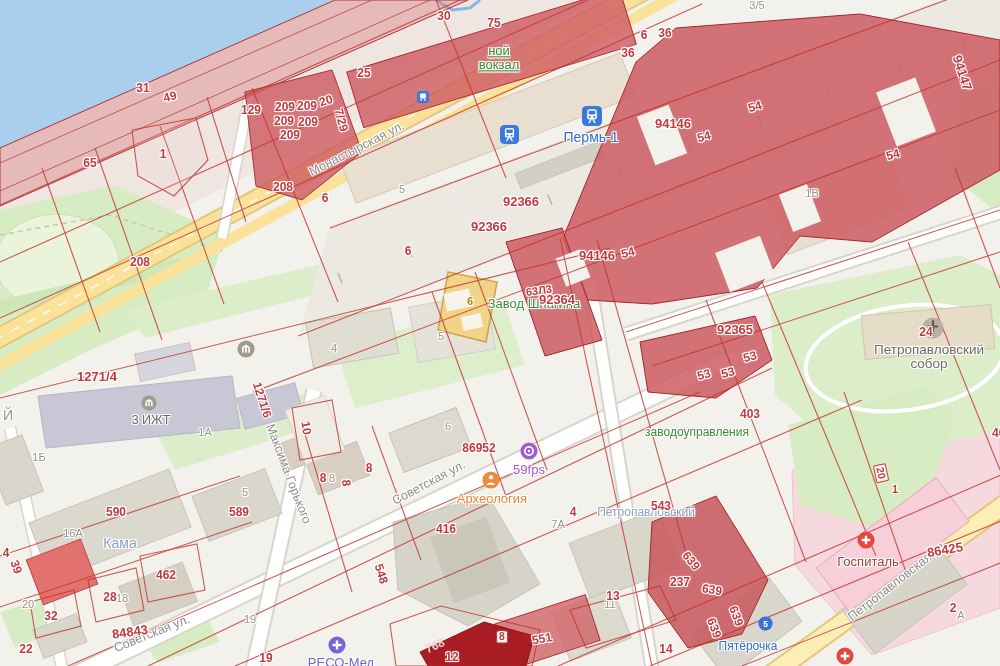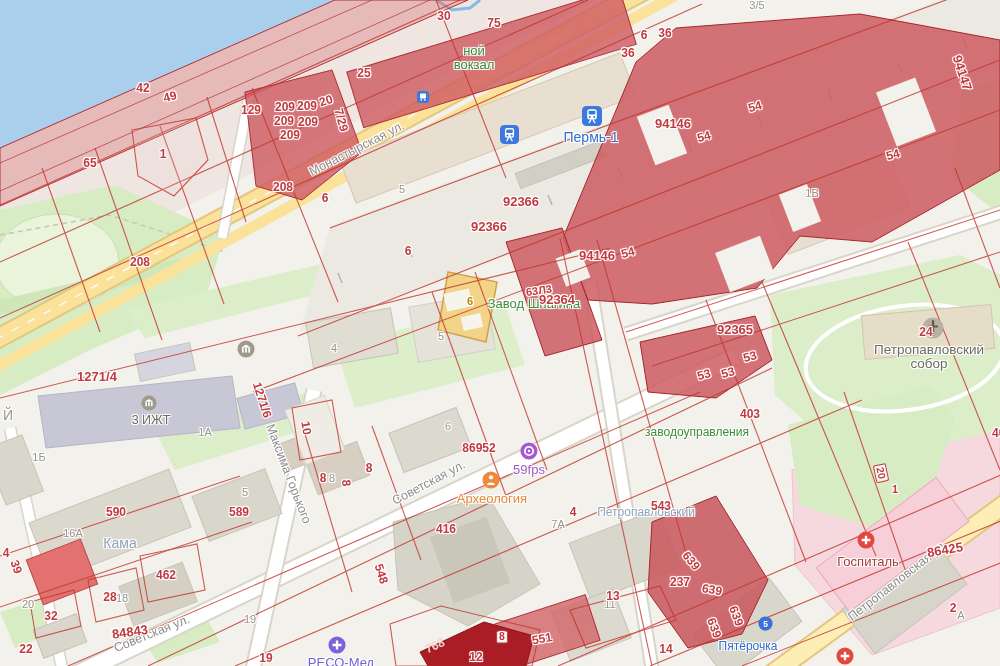--- a/index.html
+++ b/index.html
@@ -314,28 +314,28 @@
         </svg>
       </div>
       <div class="poi-ico" style="left: 757.5px; top: 615.5px; width: 15px; height: 15px;">
         <svg viewBox="0 0 16 16">
           <circle cx="8" cy="8" r="7.6" fill="#3a70d8"></circle>
           <text x="8" y="11.2" font-size="9" font-family="Liberation Sans" font-weight="bold" fill="#fff" text-anchor="middle">5</text>
         </svg>
       </div>
       <div class="lbl poi blue" style="font-size: 12px; left: 748px; top: 646px; transform: translate(-50%, -50%) rotate(0deg);">Пятёрочка</div>
       <div class="lbl poi kama" style="font-size: 14px; left: 120px; top: 543px; transform: translate(-50%, -50%) rotate(0deg);">Кама</div>
-      <div class="lbl poi green" style="font-size: 13px; left: 474px; top: 58px; transform: translate(-50%, -50%) rotate(0deg);">
+      <div class="lbl poi green" style="font-size: 13px; left: 499px; top: 58px; transform: translate(-50%, -50%) rotate(0deg); text-decoration: underline;">
         <div>ной</div>
         <div>вокзал</div>
       </div>
       <div class="lbl poi green" style="font-size: 13px; left: 534px; top: 304px; transform: translate(-50%, -50%) rotate(0deg);">Завод Шпагина</div>
       <div class="lbl poi green" style="font-size: 12px; left: 697px; top: 407px; transform: translate(-50%, -50%) rotate(0deg); margin-top: 25px;">заводоуправления</div>
       <div class="lbl poi kama" style="font-size: 12px; left: 646px; top: 512px; transform: translate(-50%, -50%) rotate(0deg);">Петропавловский</div>
-      <span class="lbl cad" style="left: 143px; top: 88px; transform: translate(-50%, -50%) rotate(0deg);">42</span>
+      <span class="lbl cad" style="left: 143px; top: 88px; transform: translate(-50%, -50%) rotate(0deg);">31</span>
       <span class="lbl cad" style="left: 170px; top: 97px; transform: translate(-50%, -50%) rotate(-15deg);">49</span>
       <span class="lbl cad" style="left: 444px; top: 16px; transform: translate(-50%, -50%) rotate(0deg);">30</span>
       <span class="lbl cad" style="left: 494px; top: 23px; transform: translate(-50%, -50%) rotate(0deg);">75</span>
       <span class="lbl cad" style="left: 644px; top: 35px; transform: translate(-50%, -50%) rotate(0deg);">6</span>
       <span class="lbl cad" style="left: 665px; top: 33px; transform: translate(-50%, -50%) rotate(0deg);">36</span>
       <span class="lbl cad" style="left: 628px; top: 53px; transform: translate(-50%, -50%) rotate(0deg);">36</span>
       <span class="lbl cad" style="left: 364px; top: 73px; transform: translate(-50%, -50%) rotate(0deg);">25</span>
       <span class="lbl cad" style="left: 251px; top: 110px; transform: translate(-50%, -50%) rotate(0deg);">129</span>
       <span class="lbl cad" style="left: 285px; top: 107px; transform: translate(-50%, -50%) rotate(0deg);">209</span>
       <span class="lbl cad" style="left: 307px; top: 106px; transform: translate(-50%, -50%) rotate(0deg);">209</span>
@@ -392,20 +392,20 @@
       <span class="lbl cad" style="left: 166px; top: 575px; transform: translate(-50%, -50%) rotate(0deg);">462</span>
       <span class="lbl cad" style="left: 110px; top: 597px; transform: translate(-50%, -50%) rotate(0deg);">28</span>
       <span class="lbl cad" style="left: 51px; top: 616px; transform: translate(-50%, -50%) rotate(0deg);">32</span>
       <span class="lbl cad" style="left: 26px; top: 649px; transform: translate(-50%, -50%) rotate(0deg);">22</span>
       <span class="lbl cad" style="left: 6px; top: 553px; transform: translate(-50%, -50%) rotate(0deg);">4</span>
       <span class="lbl cad" style="left: 16px; top: 567px; transform: translate(-50%, -50%) rotate(70deg);">39</span>
       <span class="lbl cad" style="font-size: 13px; left: 130px; top: 632px; transform: translate(-50%, -50%) rotate(-8deg);">84843</span>
       <span class="lbl cad" style="left: 266px; top: 658px; transform: translate(-50%, -50%) rotate(0deg);">19</span>
       <span class="lbl cad" style="left: 402px; top: 638px; transform: translate(-50%, -50%) rotate(0deg); margin-top: 44px;">630</span>
       <span class="lbl cad cadw" style="left: 435px; top: 646px; transform: translate(-50%, -50%) rotate(-25deg);">768</span>
-      <span class="lbl cad" style="left: 476px; top: 657px; transform: translate(-50%, -50%) rotate(0deg);">12</span>
+      <span class="lbl cad" style="left: 452px; top: 657px; transform: translate(-50%, -50%) rotate(0deg);">12</span>
       <span class="lbl cad boxed" style="font-size: 10.5px; left: 502px; top: 637px; transform: translate(-50%, -50%) rotate(0deg);">8</span>
       <span class="lbl cad" style="left: 542px; top: 639px; transform: translate(-50%, -50%) rotate(-10deg);">551</span>
       <span class="lbl cad" style="left: 381px; top: 574px; transform: translate(-50%, -50%) rotate(72deg);">548</span>
       <span class="lbl cad" style="left: 446px; top: 529px; transform: translate(-50%, -50%) rotate(0deg);">416</span>
       <span class="lbl cad" style="left: 953px; top: 608px; transform: translate(-50%, -50%) rotate(0deg);">2</span>
     </div>
 </div>
 
 </body></html>

